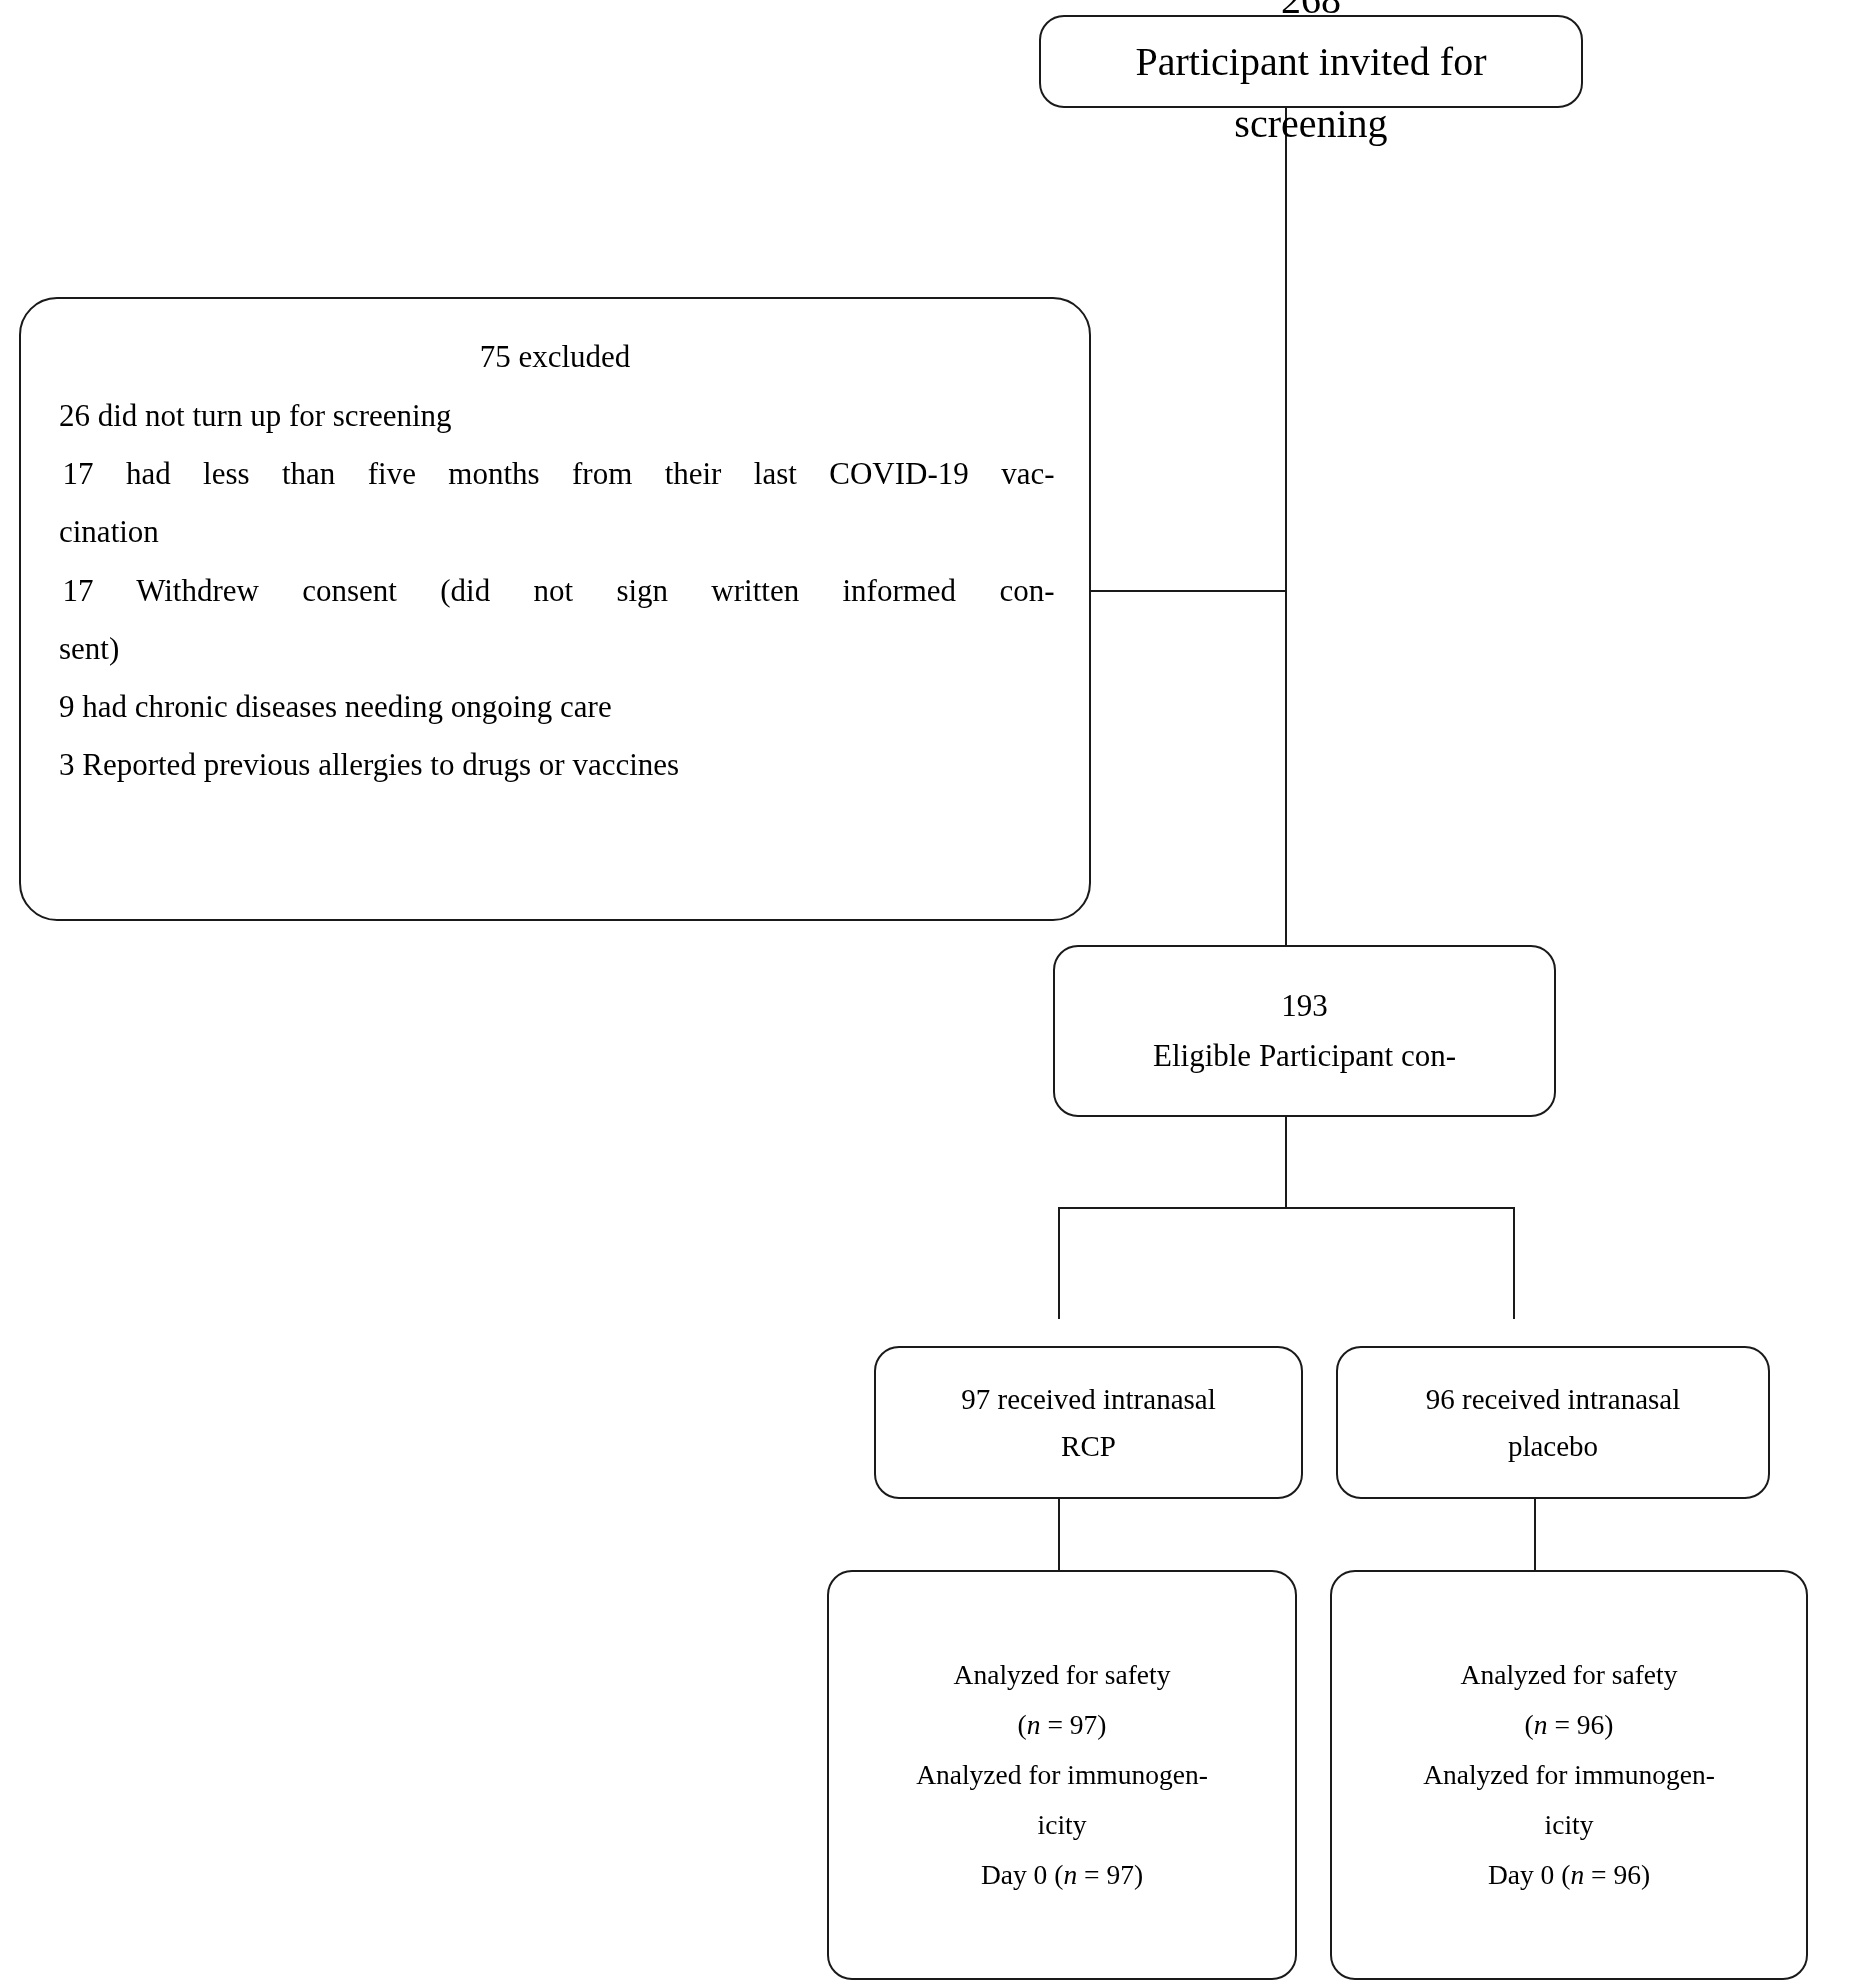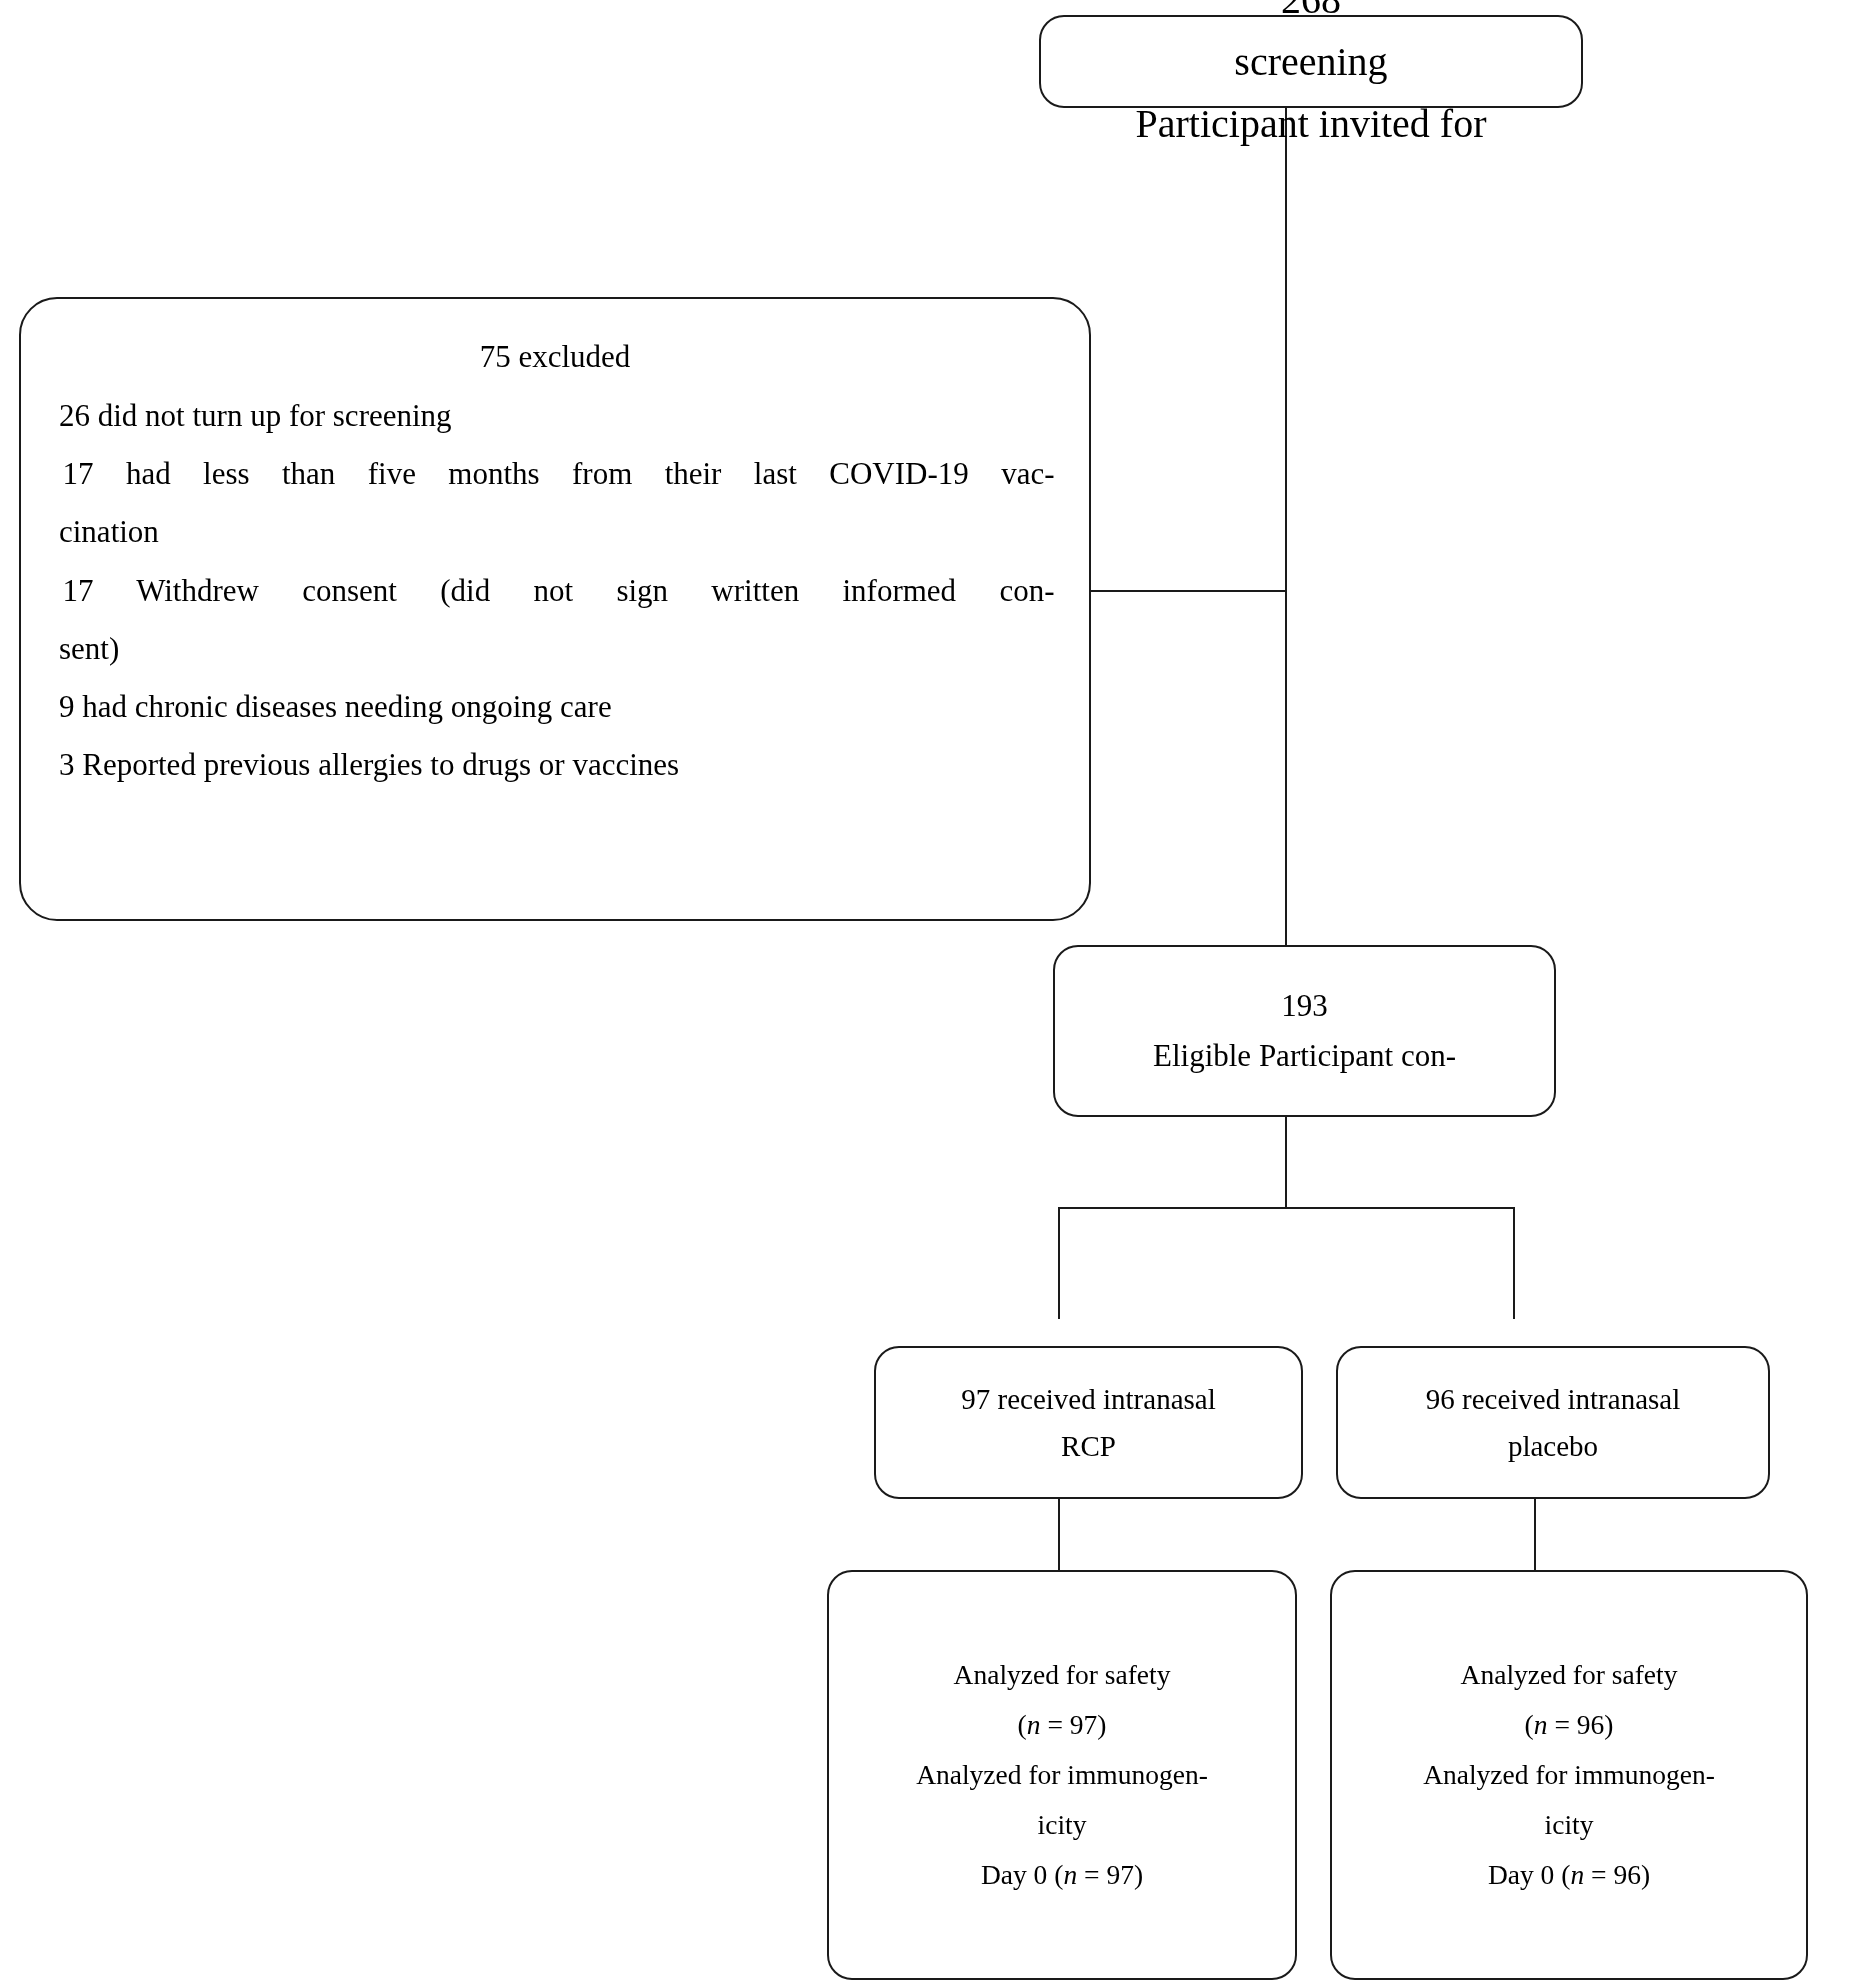--- a/index.html
+++ b/index.html
@@ -123,22 +123,22 @@
   <div class="conn h" id="spine-to-excluded"></div>
   <div class="conn v" id="spine-eligible-down"></div>
   <div class="conn h" id="fork-bar"></div>
   <div class="conn v" id="fork-left-down"></div>
   <div class="conn v" id="fork-right-down"></div>
   <div class="conn v" id="drop-left"></div>
   <div class="conn v" id="drop-right"></div>
 
   <div class="node" id="box-screening">
     <span class="ln">268</span>
+    <span class="ln">Participant invited for</span>
     <span class="ln">screening</span>
-    <span class="ln">Participant invited for</span>
   </div>
 
   <div class="node" id="box-excluded">
     <span class="hd">75 excluded</span>
     <span class="item">26 did not turn up for screening</span>
     <span class="item just">17 had less than five months from their last COVID-19 vac-</span>
     <span class="item">cination</span>
     <span class="item just">17 Withdrew consent (did not sign written informed con-</span>
     <span class="item">sent)</span>
     <span class="item">9 had chronic diseases needing ongoing care</span>

